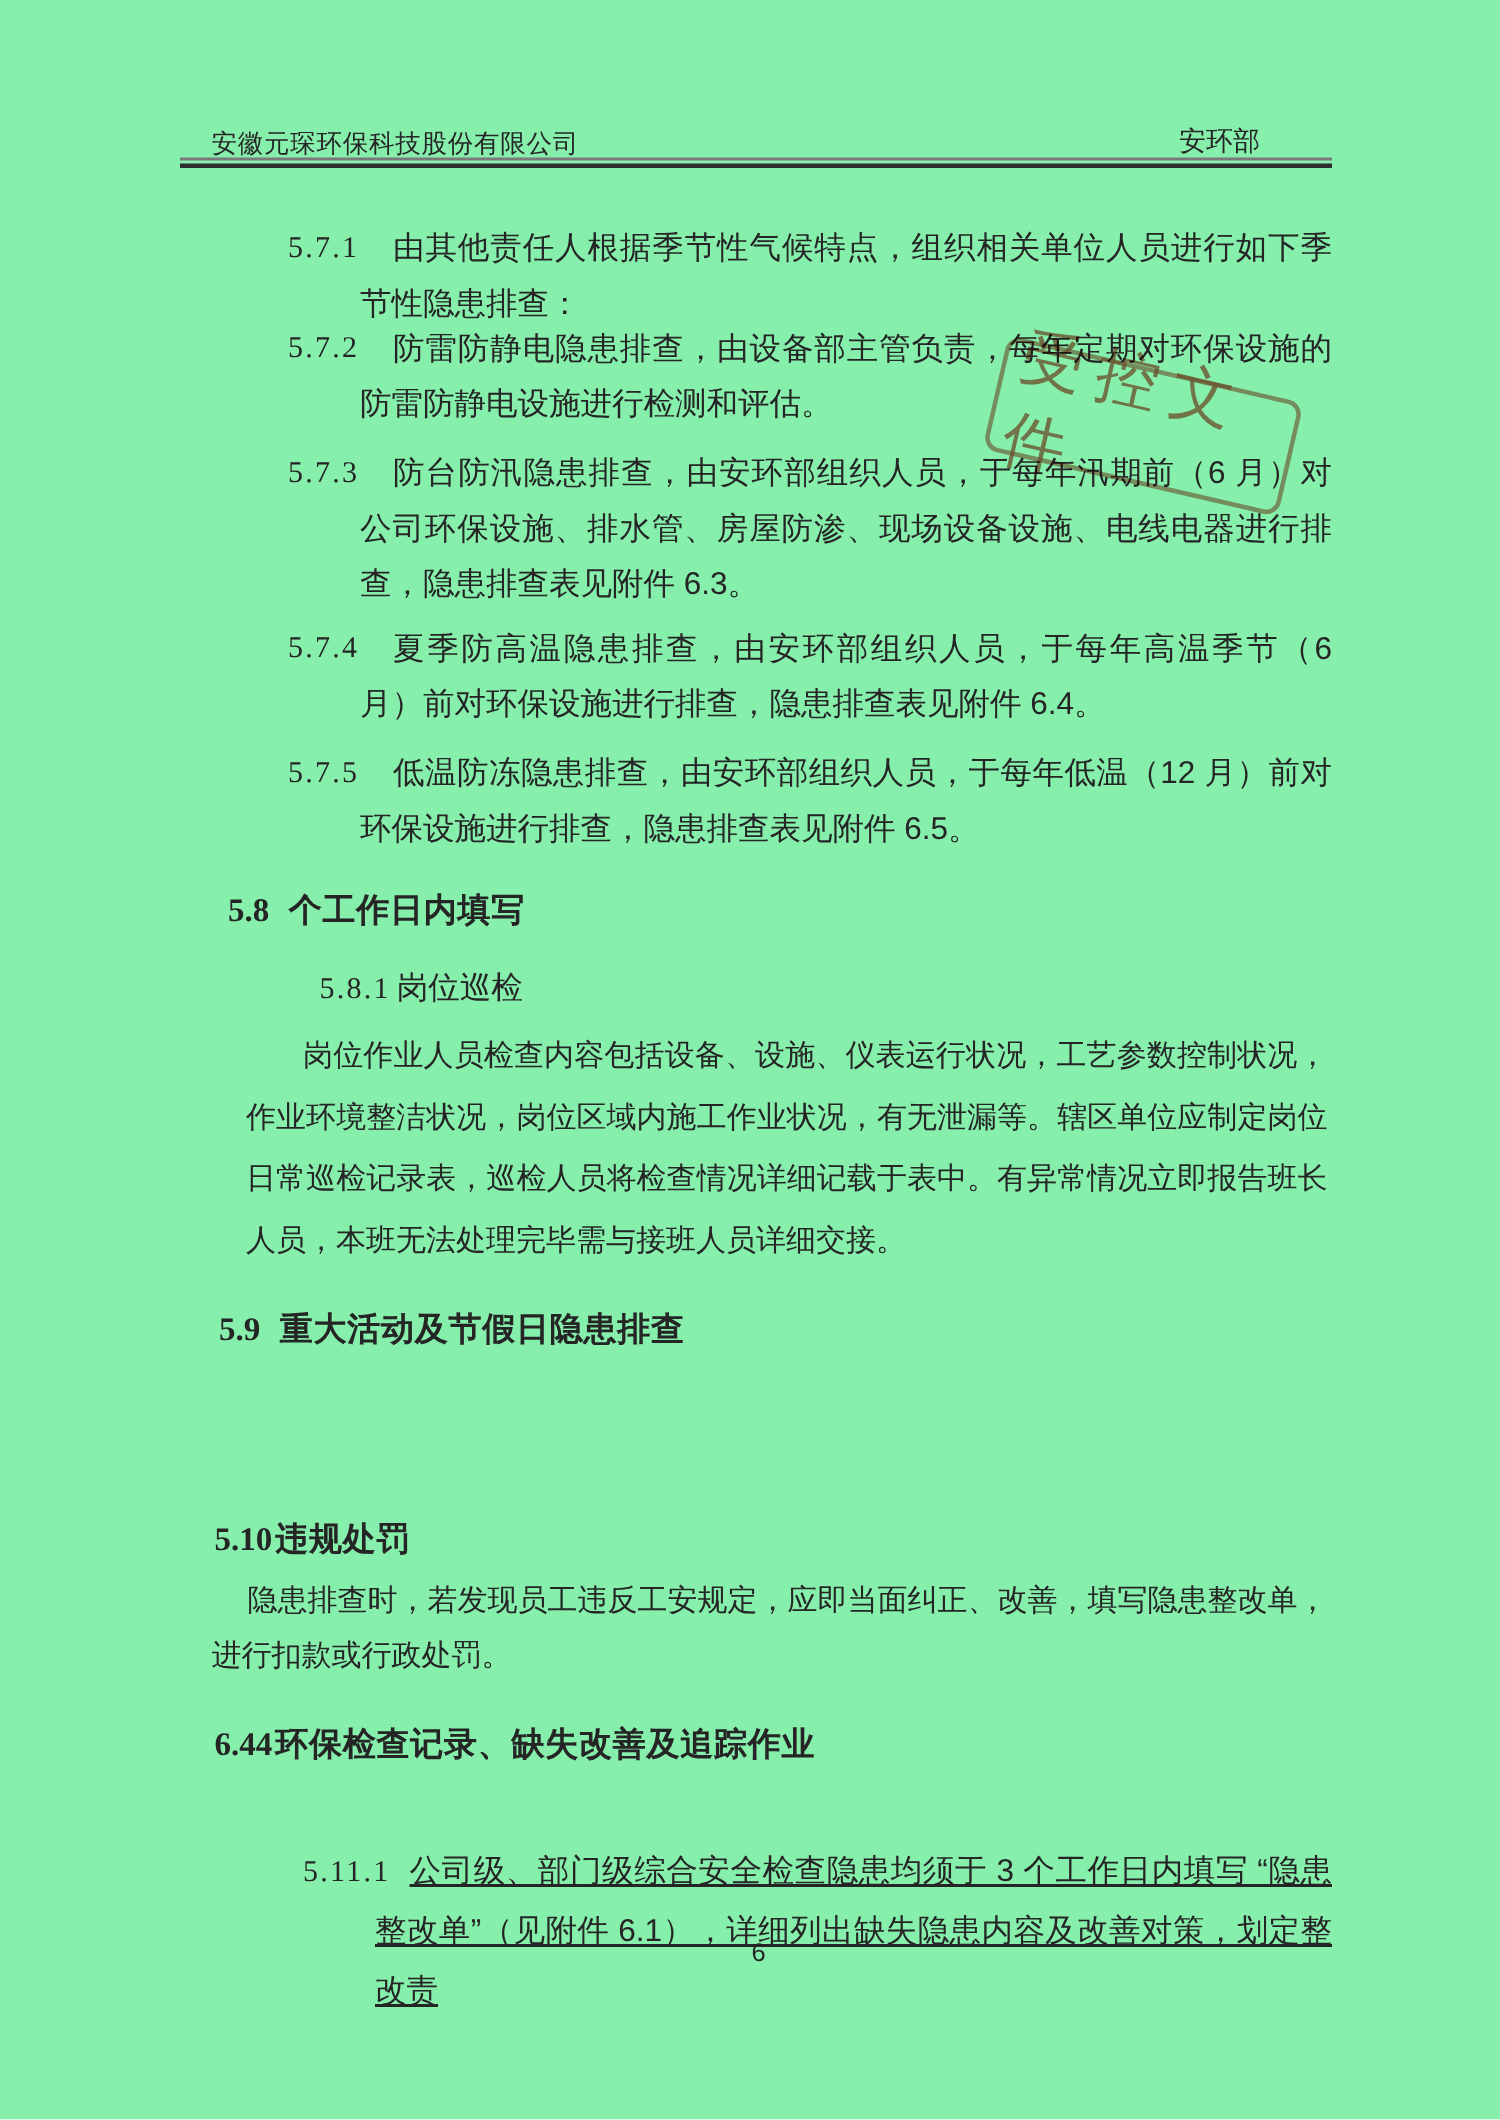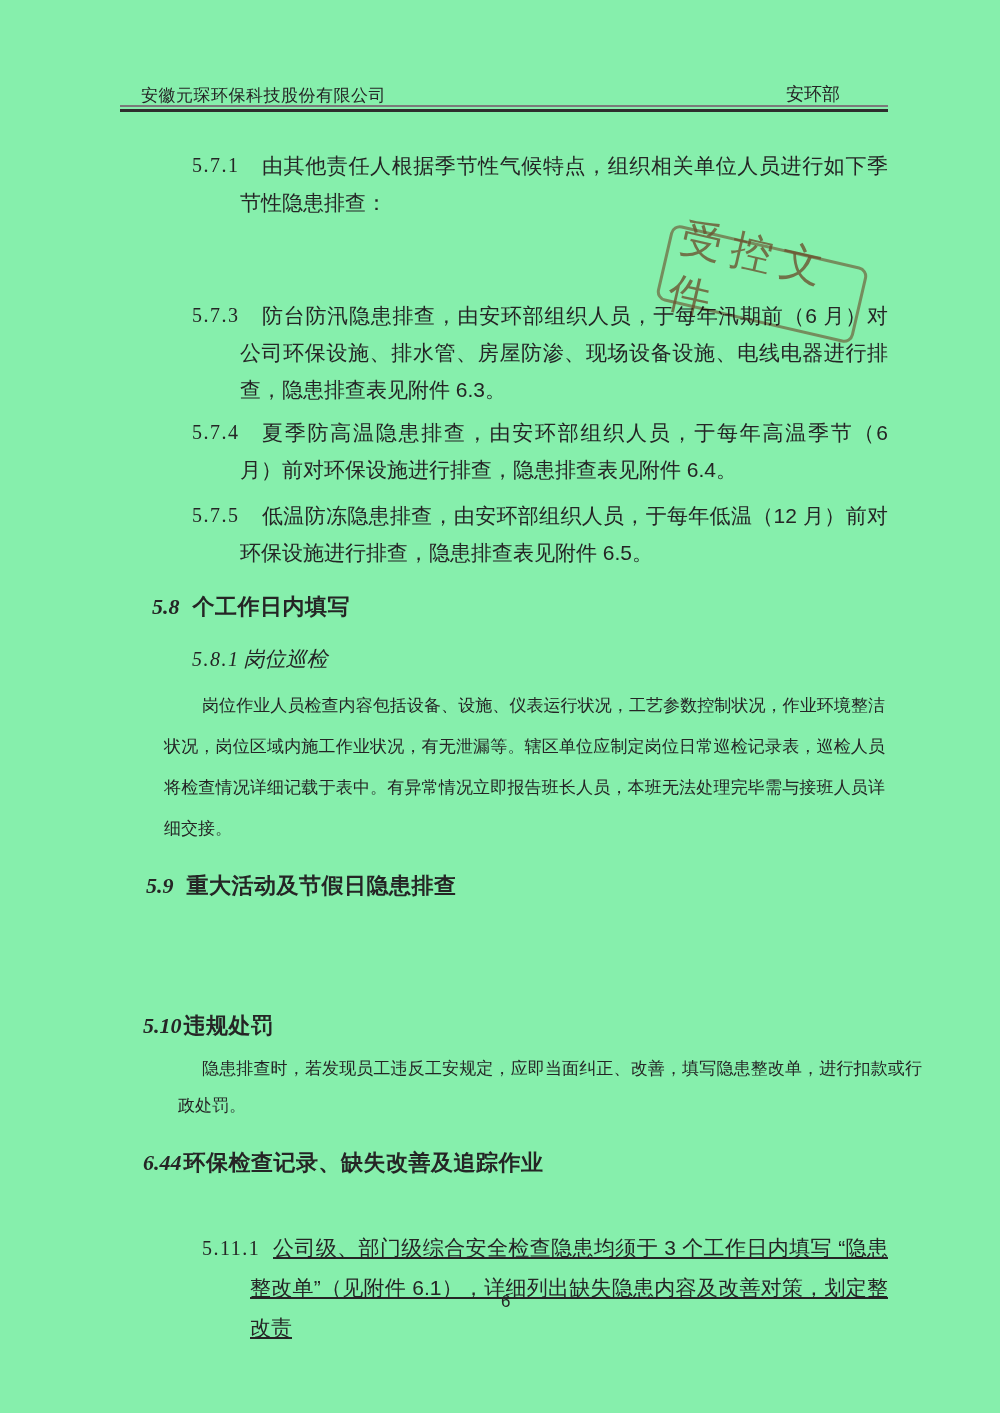--- a/index.html
+++ b/index.html
@@ -25,43 +25,43 @@
   }
   .item .num{
     position:absolute;left:70px;top:0;text-indent:0;
     font-family:"Liberation Serif",serif;letter-spacing:1.5px;font-size:20px;
   }
   .item.wide{padding-left:128px;text-indent:23px;}
   .item.wide .num{left:80px;}
 
   
   .hd{position:absolute;font-size:22px;font-weight:bold;line-height:30px;white-space:nowrap;letter-spacing:.5px;}
-  .hd .num{font-family:"Liberation Serif",serif;font-size:22px;letter-spacing:0;font-style:italic;}
+  .hd .num{font-family:"Liberation Serif",serif;font-size:22px;letter-spacing:0;}
   .hd .num.sp{margin-right:13px;}
   .hd .num.tight{margin-right:2px;}
 
   
   .sub{position:absolute;font-size:21px;line-height:30px;white-space:nowrap;}
   .sub .num{font-family:"Liberation Serif",serif;margin-right:4px;letter-spacing:1.5px;font-size:20px;}
 
   
-  .para{position:absolute;font-size:17px;text-align:justify;}
+  .para{position:absolute;font-size:20px;text-align:justify;font-family:Liberation Mono, monospace;}
 
   .b0{top:147px;}
   .b1{top:214px;}
   .b2{top:297px;}
   .b3{top:414px;}
   .b4{top:497px;}
   .b5{left:152px;top:592px;}
-  .b6{left:192px;top:644px;font-style:italic;}
+  .b6{left:213px;top:644px;}
   .b7{left:164px;top:685px;width:721px;text-indent:38px;line-height:41px;}
   .b8{left:146px;top:871px;}
   .b9{left:167px;top:911px;width:718px;text-indent:20px;line-height:38px;}
   .b10{left:143px;top:1011px;}
-  .b11{left:141px;top:1050px;width:744px;text-indent:24px;line-height:37px;margin-left:37px;}
+  .b11{left:141px;top:1050px;width:744px;text-indent:24px;line-height:37px;}
   .b12{left:143px;top:1148px;}
   .b13{top:1228px;line-height:40px;text-decoration:underline;}
 
   
   .stamp{
     position:absolute;left:661px;top:245px;width:202px;height:78px;
     border:3px solid rgba(203,86,66,.62);
     border-radius:10px;
     transform:rotate(13deg);
     display:flex;align-items:center;justify-content:center;
@@ -78,20 +78,23 @@
 
 <div class="page">
 
   <div class="company">安徽元琛环保科技股份有限公司</div>
   <div class="dept">安环部</div>
   <div class="rule-light"></div>
   <div class="rule-dark"></div>
 
   <div class="item b0">
     <span class="num">5.7.1</span><span>由其他责任人根据季节性气候特点，组织相关单位人员进行如下季节性隐患排查：</span>
+  </div>
+  <div class="item b1">
+    <span class="num">5.7.2</span><span>防雷防静电隐患排查，由设备部主管负责，每年定期对环保设施的防雷防静电设施进行检测和评估。</span>
   </div>
   <div class="item b2">
     <span class="num">5.7.3</span><span>防台防汛隐患排查，由安环部组织人员，于每年汛期前（6 月）对公司环保设施、排水管、房屋防渗、现场设备设施、电线电器进行排查，隐患排查表见附件 6.3。</span>
   </div>
   <div class="item b3">
     <span class="num">5.7.4</span><span>夏季防高温隐患排查，由安环部组织人员，于每年高温季节（6 月）前对环保设施进行排查，隐患排查表见附件 6.4。</span>
   </div>
   <div class="item b4">
     <span class="num">5.7.5</span><span>低温防冻隐患排查，由安环部组织人员，于每年低温（12 月）前对环保设施进行排查，隐患排查表见附件 6.5。</span>
   </div>

